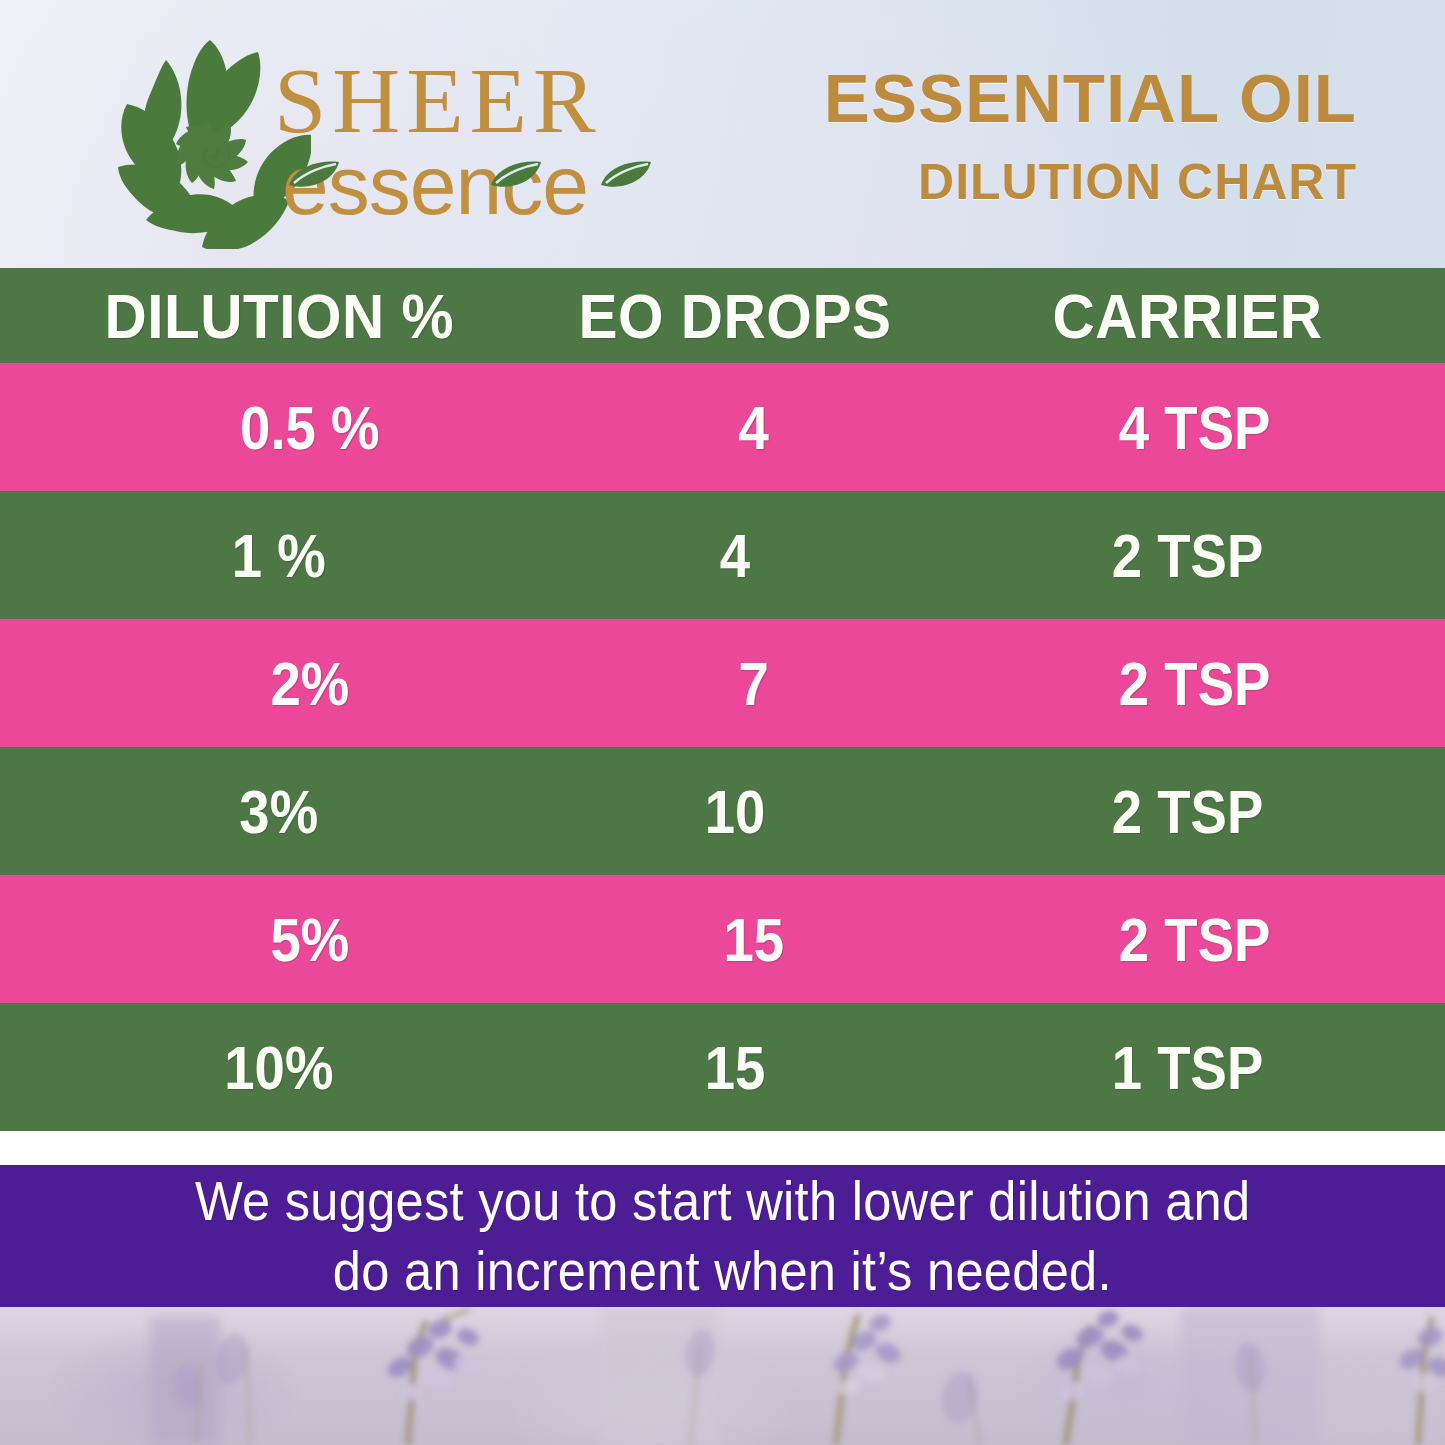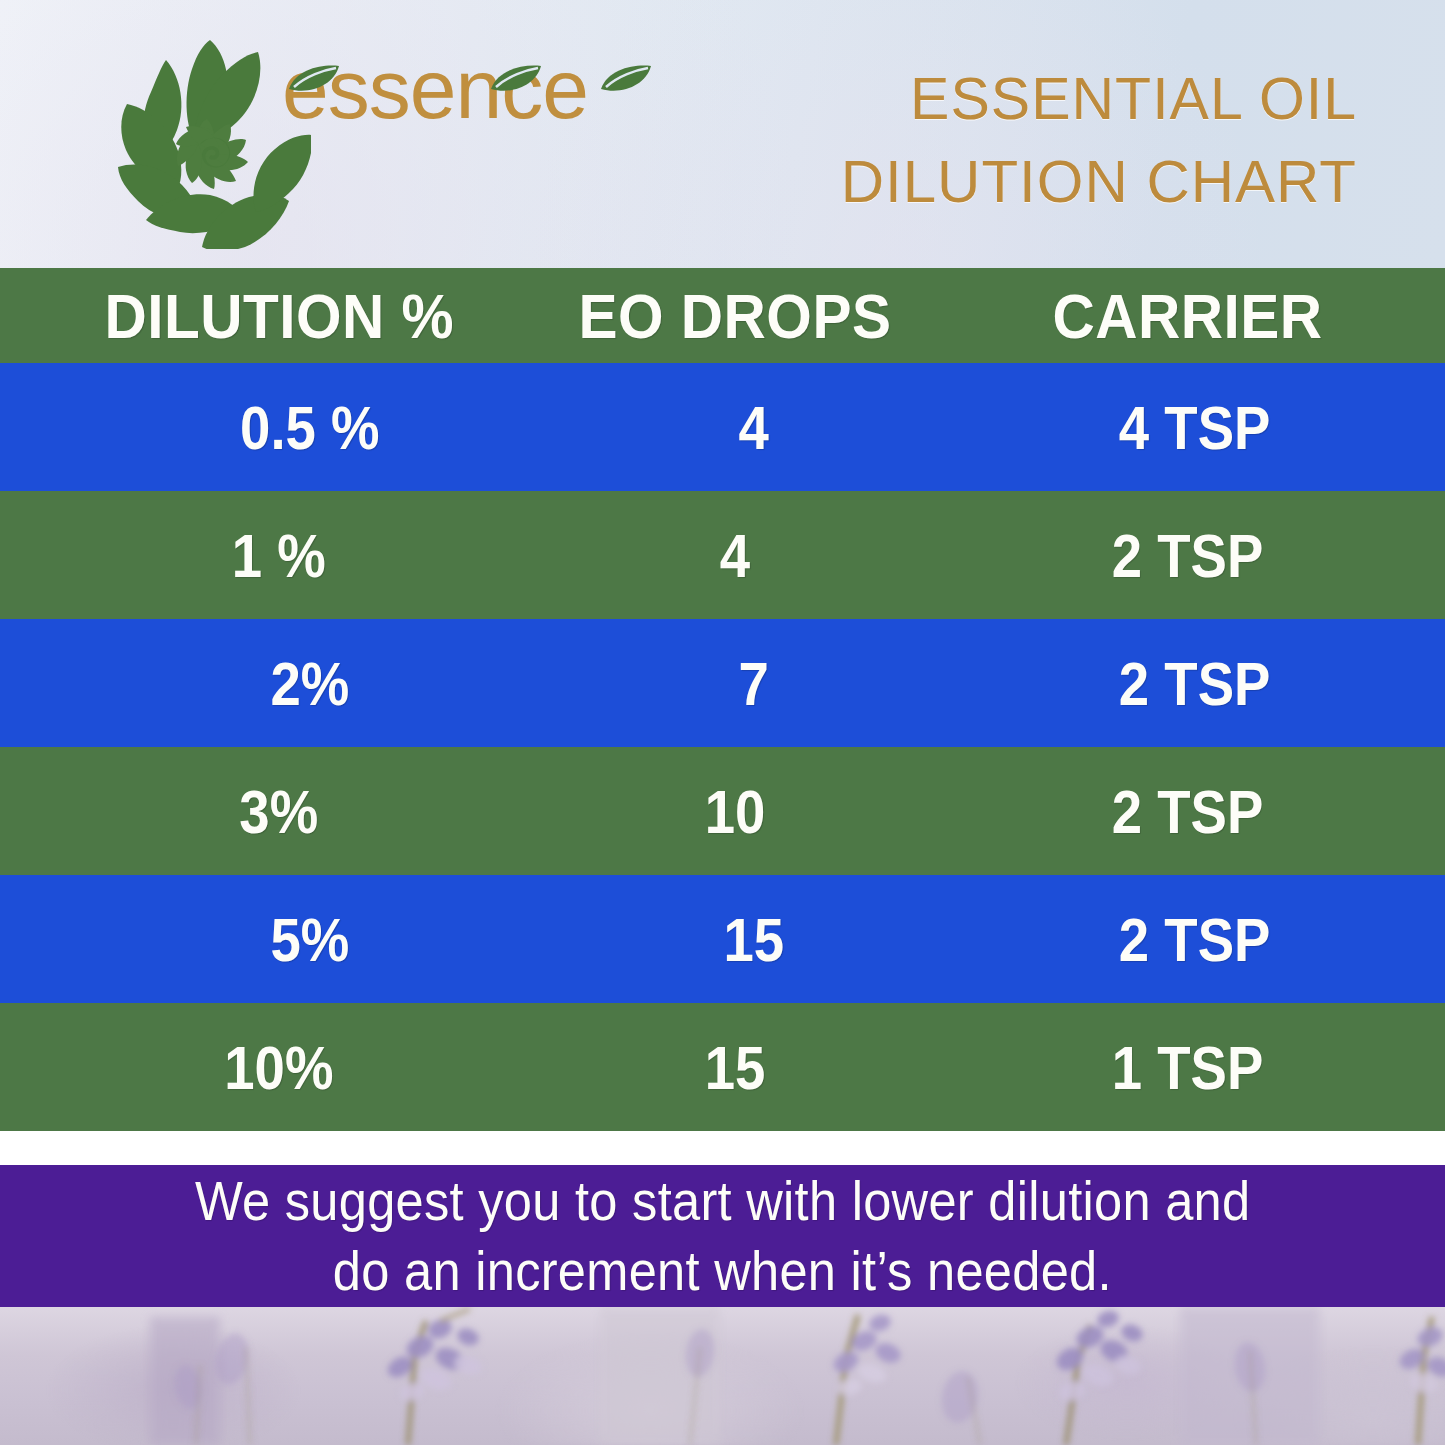--- a/index.html
+++ b/index.html
@@ -31,37 +31,37 @@
   .brand-bottom{
     position:relative;
     font-family:"Liberation Sans","DejaVu Sans",sans-serif;
     font-size:84px;line-height:86px;letter-spacing:-1px;
     color:#c08f3f;font-weight:400;margin-top:-6px;margin-left:8px;white-space:nowrap;
   }
   .brand-bottom .leafdot{position:absolute;}
 
   .title-wrap{position:absolute;right:88px;top:56px;text-align:right;}
   .title-line1{
-    font-size:59px;line-height:86px;font-weight:400;color:#bd8b3d;
+    font-size:69px;line-height:86px;font-weight:700;color:#bd8b3d;
     letter-spacing:1px;white-space:nowrap;
     text-shadow:0 1px 0 rgba(255,255,255,.7);
   }
   .title-line2{
-    font-size:60px;line-height:80px;font-weight:400;color:#bd8b3d;
+    font-size:50px;line-height:80px;font-weight:700;color:#bd8b3d;
     letter-spacing:1px;white-space:nowrap;
     text-shadow:0 1px 0 rgba(255,255,255,.7);
   }
 
   
   .table{position:absolute;left:0;top:268px;width:1445px;}
   .row{
     display:flex;width:1445px;align-items:center;box-sizing:border-box;
   }
   .row.green{background:#4d7846;}
-  .row.tan{background:#1d4ed8;padding-left:38px;}
+  .row.tan{background:#ec4899;padding-left:38px;}
   .row.head{height:95px;}
   .row.data{height:128px;}
 
   .cell{
     color:#fdfdf8;text-align:center;box-sizing:border-box;
     text-shadow:1px 1px 1px rgba(0,0,0,.18);
   }
   .c1{width:540px;padding-left:20px;}
   .c2{width:390px;}
   .c3{width:515px;}
@@ -140,20 +140,21 @@
             <path d="M80 93 c8 -3 20 1 26 8 c6 6 7 12 7 16 c-8 0 -19 -5 -25 -11 c-4 -5 -7 -10 -8 -13 z"></path>
           </g>
 
           <g fill="#4a7a3c">
             <path d="M96 109 c6 -6 16 -7 22 -2 c7 5 8 15 3 21 c-5 7 -15 7 -21 2 c-4 -4 -5 -9 -3 -13 c3 -5 10 -6 14 -3 c3 3 3 8 0 10 c-2 2 -6 2 -8 0 l2 -3 c1 1 3 1 4 0 c1 -1 1 -3 0 -4 c-2 -2 -6 -2 -8 1 c-3 3 -2 9 2 12 c5 4 13 3 17 -2 c5 -6 4 -15 -2 -20 c-7 -6 -18 -5 -24 2 z"></path>
           </g>
         </svg>
       </div>
 
       <div class="logo-text">
+        <div class="brand-top">SHEER</div>
         <div class="brand-bottom">
           <span>essence</span>
           <svg class="leafdot" style="left:4px;top:16px;" width="56" height="34" viewBox="0 0 56 34">
             <path d="M3 27 C10 7 36 2 53 4 C48 23 24 33 3 27 Z" fill="#4a7a3c"></path>
             <path d="M8 25 C20 14 38 8 50 6" stroke="#dfe8f1" stroke-width="2.5" fill="none"></path>
           </svg>
           <svg class="leafdot" style="left:206px;top:16px;" width="56" height="34" viewBox="0 0 56 34">
             <path d="M3 27 C10 7 36 2 53 4 C48 23 24 33 3 27 Z" fill="#4a7a3c"></path>
             <path d="M8 25 C20 14 38 8 50 6" stroke="#dfe8f1" stroke-width="2.5" fill="none"></path>
           </svg>

